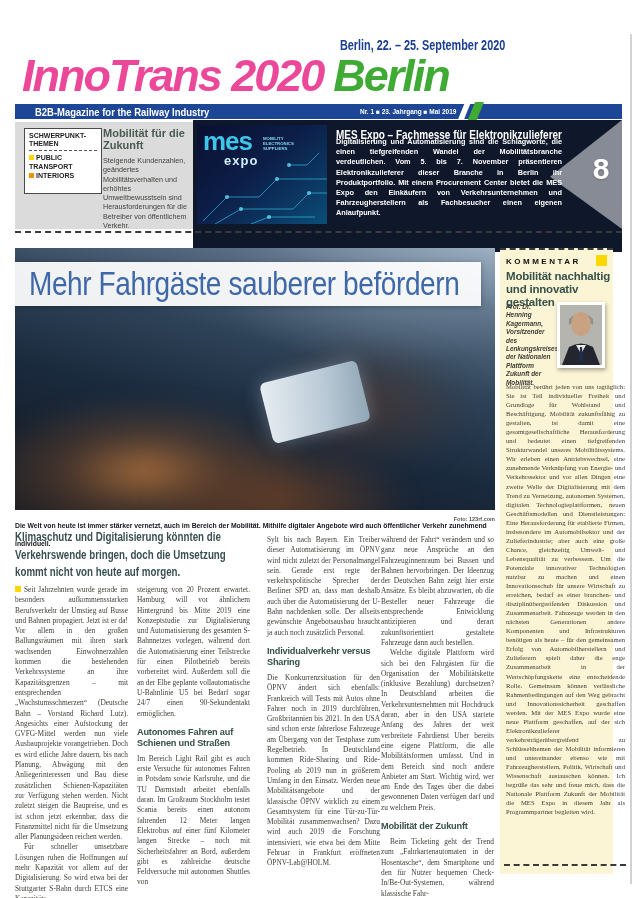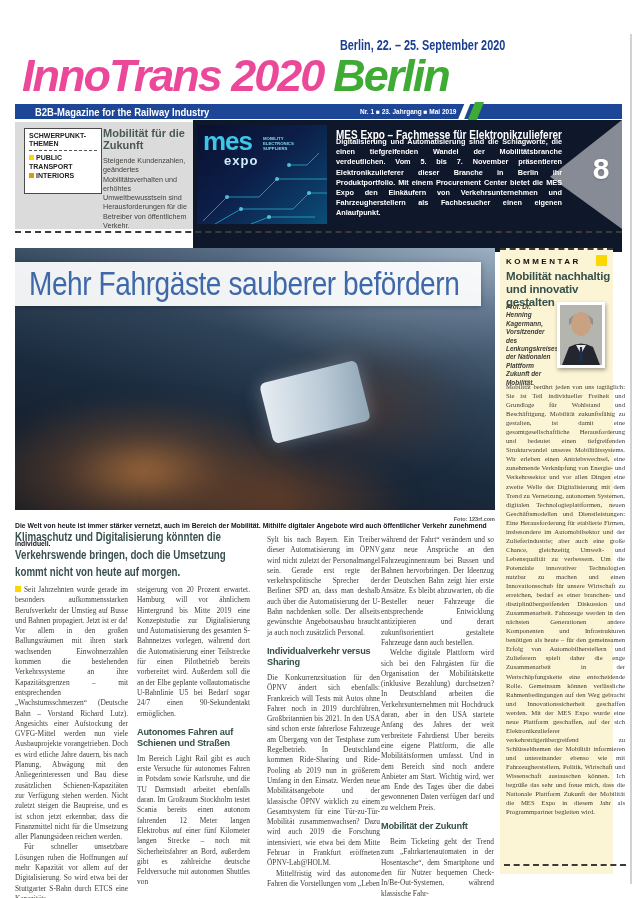--- a/index.html
+++ b/index.html
@@ -195,21 +195,20 @@
   <div class="abs col col2">
     <p>steigerung von 20 Prozent erwartet. Hamburg will vor ähnlichem Hintergrund bis Mitte 2019 eine Konzeptstudie zur Digitalisierung und Automatisierung des gesamten S-Bahnnetzes vorlegen, während dort die Automatisierung einer Teilstrecke für einen Pilotbetrieb bereits vorbereitet wird. Außerdem soll die an der Elbe geplante vollautomatische U-Bahnlinie U5 bei Bedarf sogar 24/7 einen 90-Sekundentakt ermöglichen.</p>
     <div class="subhead">Autonomes Fahren auf Schienen und Straßen</div>
     <p>Im Bereich Light Rail gibt es auch erste Versuche für autonomes Fahren in Potsdam sowie Karlsruhe, und die TU Darmstadt arbeitet ebenfalls daran. Im Großraum Stockholm testet Scania bereits einen autonom fahrenden 12 Meter langen Elektrobus auf einer fünf Kilometer langen Strecke – noch mit Sicherheitsfahrer an Bord, außerdem gibt es zahlreiche deutsche Feldversuche mit autonomen Shuttles von</p>
   </div>
 
   <div class="abs col col3">
     <p>Sylt bis nach Bayern. Ein Treiber dieser Automatisierung im ÖPNV wird nicht zuletzt der Personalmangel sein. Gerade erst regte der verkehrspolitische Sprecher der Berliner SPD an, dass man deshalb auch über die Automatisierung der U-Bahn nachdenken solle. Der allseits gewünschte Angebotsausbau braucht ja auch noch zusätzlich Personal.</p>
     <div class="subhead">Individualverkehr versus Sharing</div>
     <p>Die Konkurrenzsituation für den ÖPNV ändert sich ebenfalls: Frankreich will Tests mit Autos ohne Fahrer noch in 2019 durchführen, Großbritannien bis 2021. In den USA sind schon erste fahrerlose Fahrzeuge am Übergang von der Testphase zum Regelbetrieb. In Deutschland kommen Ride-Sharing und Ride-Pooling ab 2019 nun in größerem Umfang in den Einsatz. Werden neue Mobilitätsangebote und der klassische ÖPNV wirklich zu einem Gesamtsystem für eine Tür-zu-Tür-Mobilität zusammenwachsen? Dazu wird auch 2019 die Forschung intensiviert, wie etwa bei dem Mitte Februar in Frankfurt eröffneten ÖPNV-Lab@HOLM.</p>
-    <p class="indent">Mittelfristig wird das autonome Fahren die Vorstellungen vom „Leben</p>
   </div>
 
   <div class="abs col col4">
     <p>während der Fahrt“ verändern und so ganz neue Ansprüche an den Fahrzeuginnenraum bei Bussen und Bahnen hervorbringen. Der Ideenzug der Deutschen Bahn zeigt hier erste Ansätze. Es bleibt abzuwarten, ob die Besteller neuer Fahrzeuge die entsprechende Entwicklung antizipieren und derart zukunftsorientiert gestaltete Fahrzeuge dann auch bestellen.</p>
     <p class="indent">Welche digitale Plattform wird sich bei den Fahrgästen für die Organisation der Mobilitätskette (inklusive Bezahlung) durchsetzen? In Deutschland arbeiten die Verkehrsunternehmen mit Hochdruck daran, aber in den USA startete Anfang des Jahres der weit verbreitete Fahrdienst Uber bereits eine eigene Plattform, die alle Mobilitätsformen umfasst. Und in dem Bereich sind noch andere Anbieter am Start. Wichtig wird, wer am Ende des Tages über die dabei gewonnenen Daten verfügen darf und zu welchem Preis.</p>
     <div class="subhead">Mobilität der Zukunft</div>
     <p class="indent">Beim Ticketing geht der Trend zum „Fahrkartenautomaten in der Hosentasche“, dem Smartphone und den für Nutzer bequemen Check-In/Be-Out-Systemen, während klassische Fahr-</p>
 
   </div>
 

